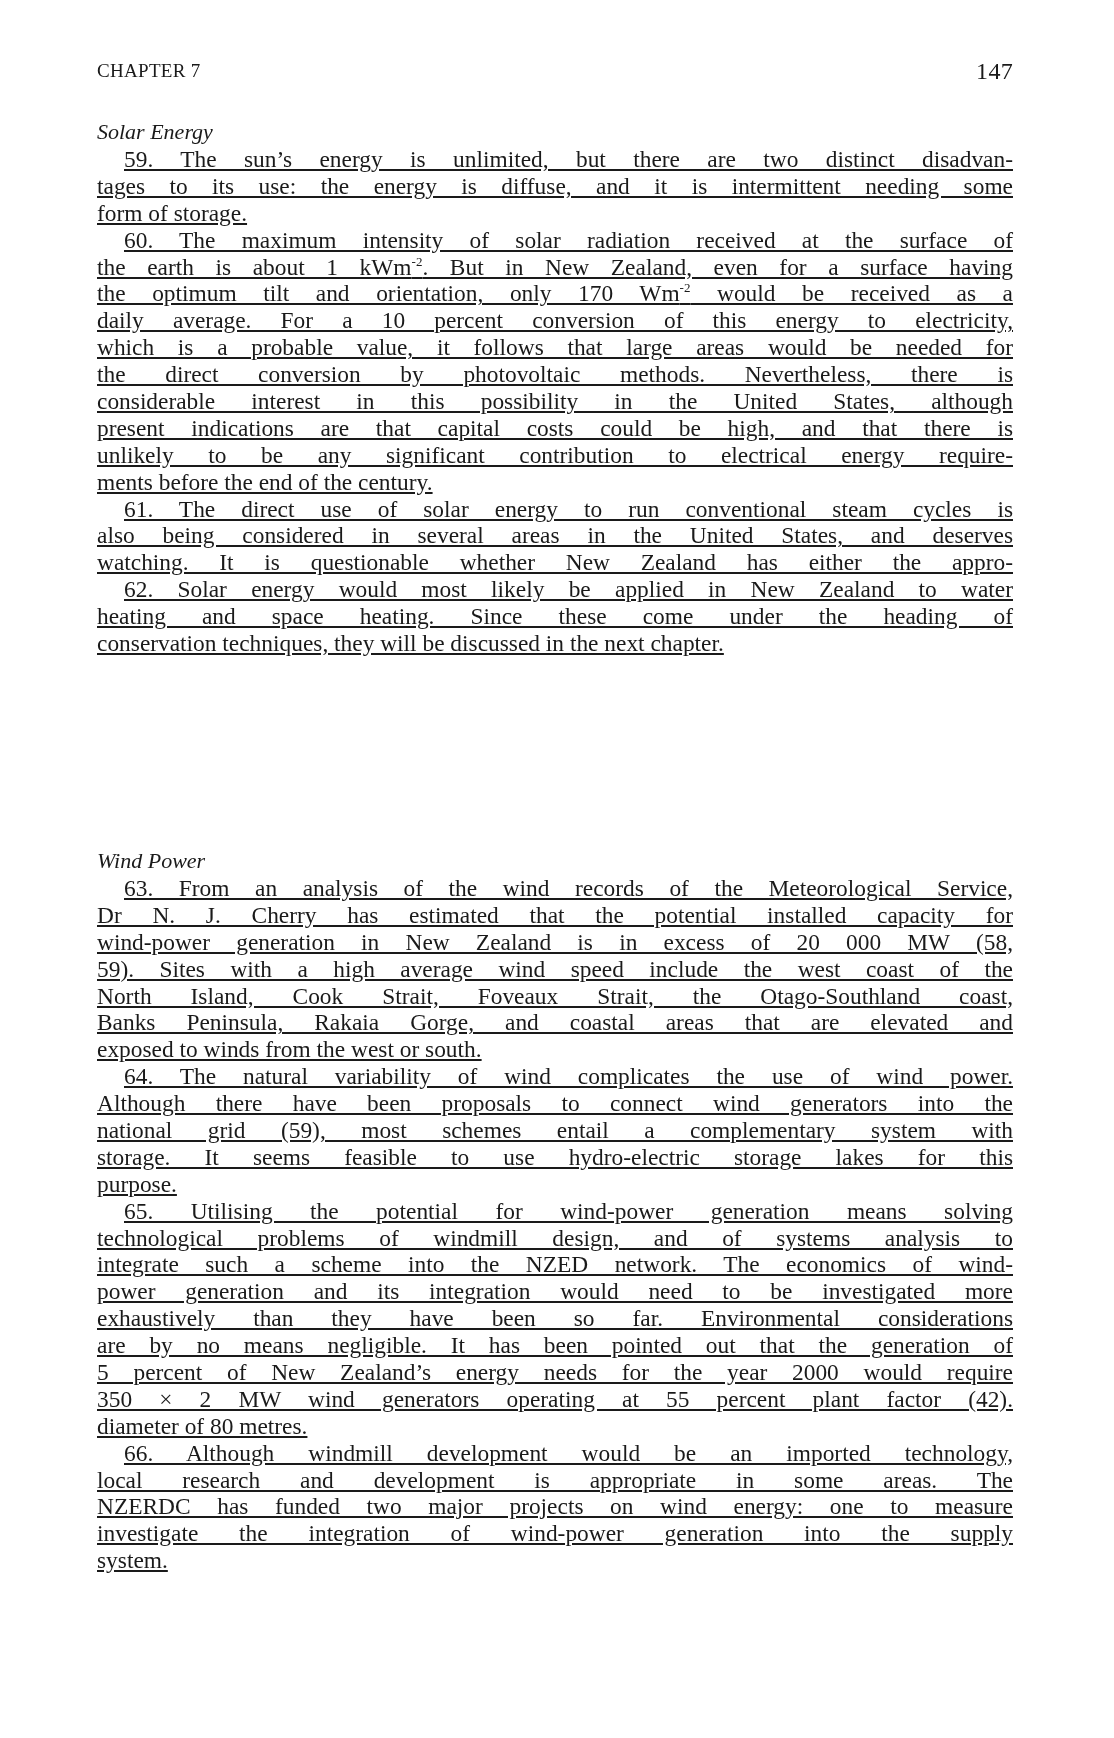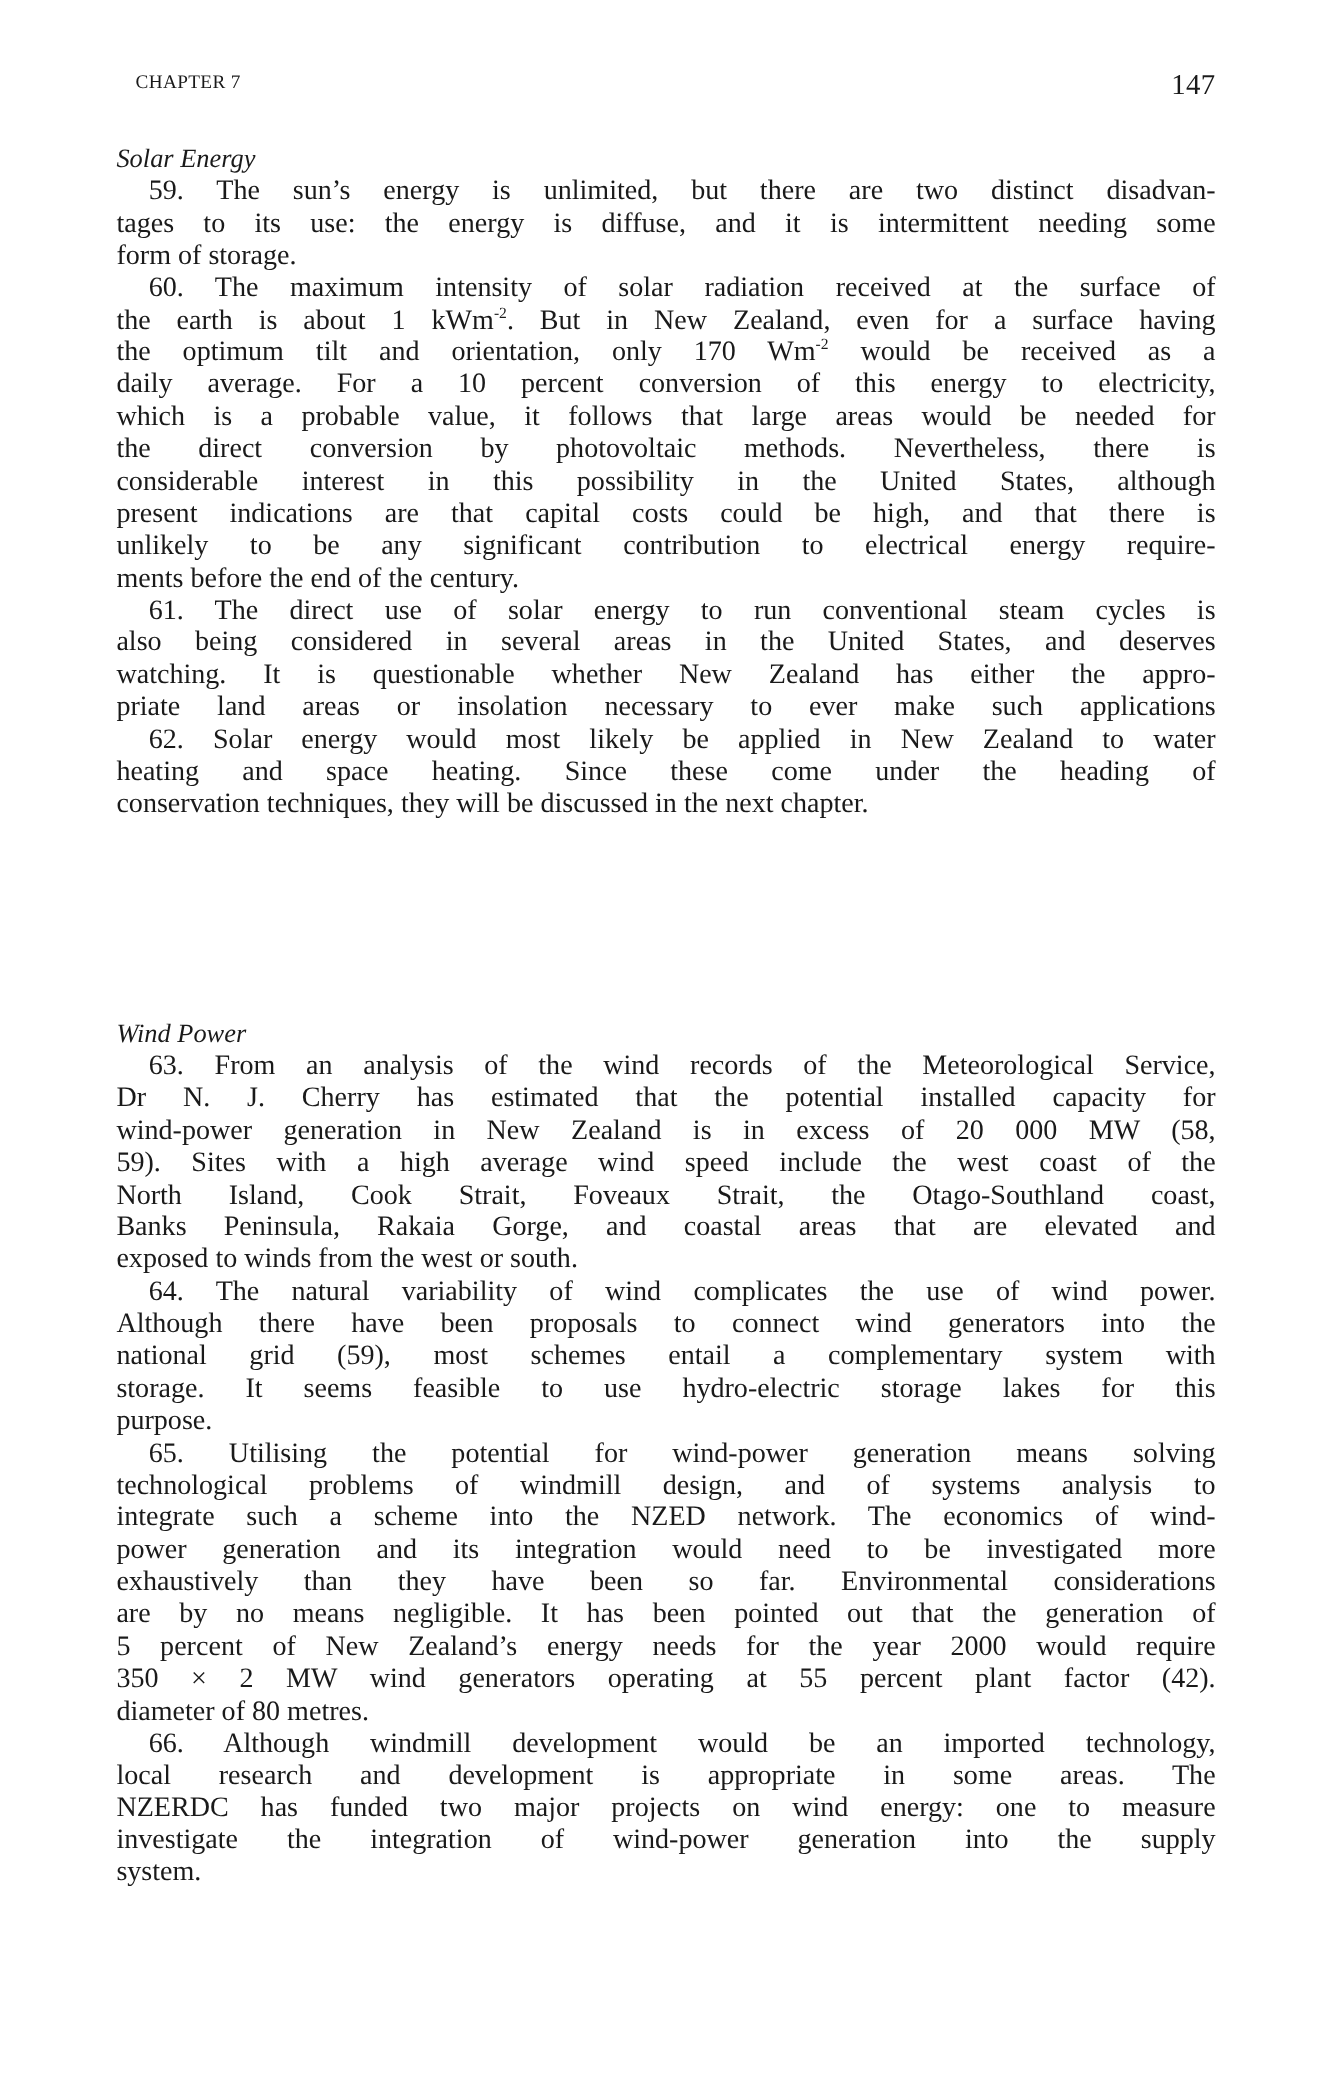--- a/index.html
+++ b/index.html
@@ -6,28 +6,29 @@
   body {
     width: 1114px; height: 1738px; position: relative; overflow: hidden;
     font-family: "Liberation Serif", "DejaVu Serif", serif;
     color: #1a1a1a;
   }
   .page { position: absolute; left: 97px; top: 0; width: 916px; }
   .running-head {
     position: absolute; top: 58px; left: 0; width: 916px;
     font-size: 20px; letter-spacing: 0.3px;
   }
-  .running-head .chapter { position: absolute; left: 16px; top: 2px; font-size: 16px; }
+  .running-head .chapter { position: absolute; left: 0; top: 2px; font-size: 19px; }
   .running-head .pageno { position: absolute; right: 0; top: 0; font-size: 24px; }
   .section { position: absolute; left: 0; width: 916px; }
   .heading { font-style: italic; font-size: 22px; line-height: 28px; height: 28px; font-family: Liberation Serif, serif; }
   .line {
     font-size: 23.4px; line-height: 26.9px; height: 26.9px;
     white-space: nowrap; text-align: justify; text-align-last: justify;
     overflow: visible;
+    text-decoration: underline;
   }
   .line.last { text-align-last: left; }
   .line.indent { padding-left: 27px; }
   sup { font-size: 13px; line-height: 0; vertical-align: 9px; }
 </style>
 </head>
 <body>
 
 <div class="page">
 
@@ -55,21 +56,20 @@
       <div class="line">considerable interest in this possibility in the United States, although</div>
       <div class="line">present indications are that capital costs could be high, and that there is</div>
       <div class="line">unlikely to be any significant contribution to electrical energy require-</div>
       <div class="line last">ments before the end of the century.</div>
     </div>
 
     <div>
       <div class="line indent">61. The direct use of solar energy to run conventional steam cycles is</div>
       <div class="line">also being considered in several areas in the United States, and deserves</div>
       <div class="line">watching. It is questionable whether New Zealand has either the appro-</div>
-      <div class="line">priate land areas or insolation necessary to ever make such applications</div>
     </div>
 
     <div>
       <div class="line indent">62. Solar energy would most likely be applied in New Zealand to water</div>
       <div class="line">heating and space heating. Since these come under the heading of</div>
       <div class="line last">conservation techniques, they will be discussed in the next chapter.</div>
     </div>
   </div>
 
   <div class="section" style="top:847px;">

